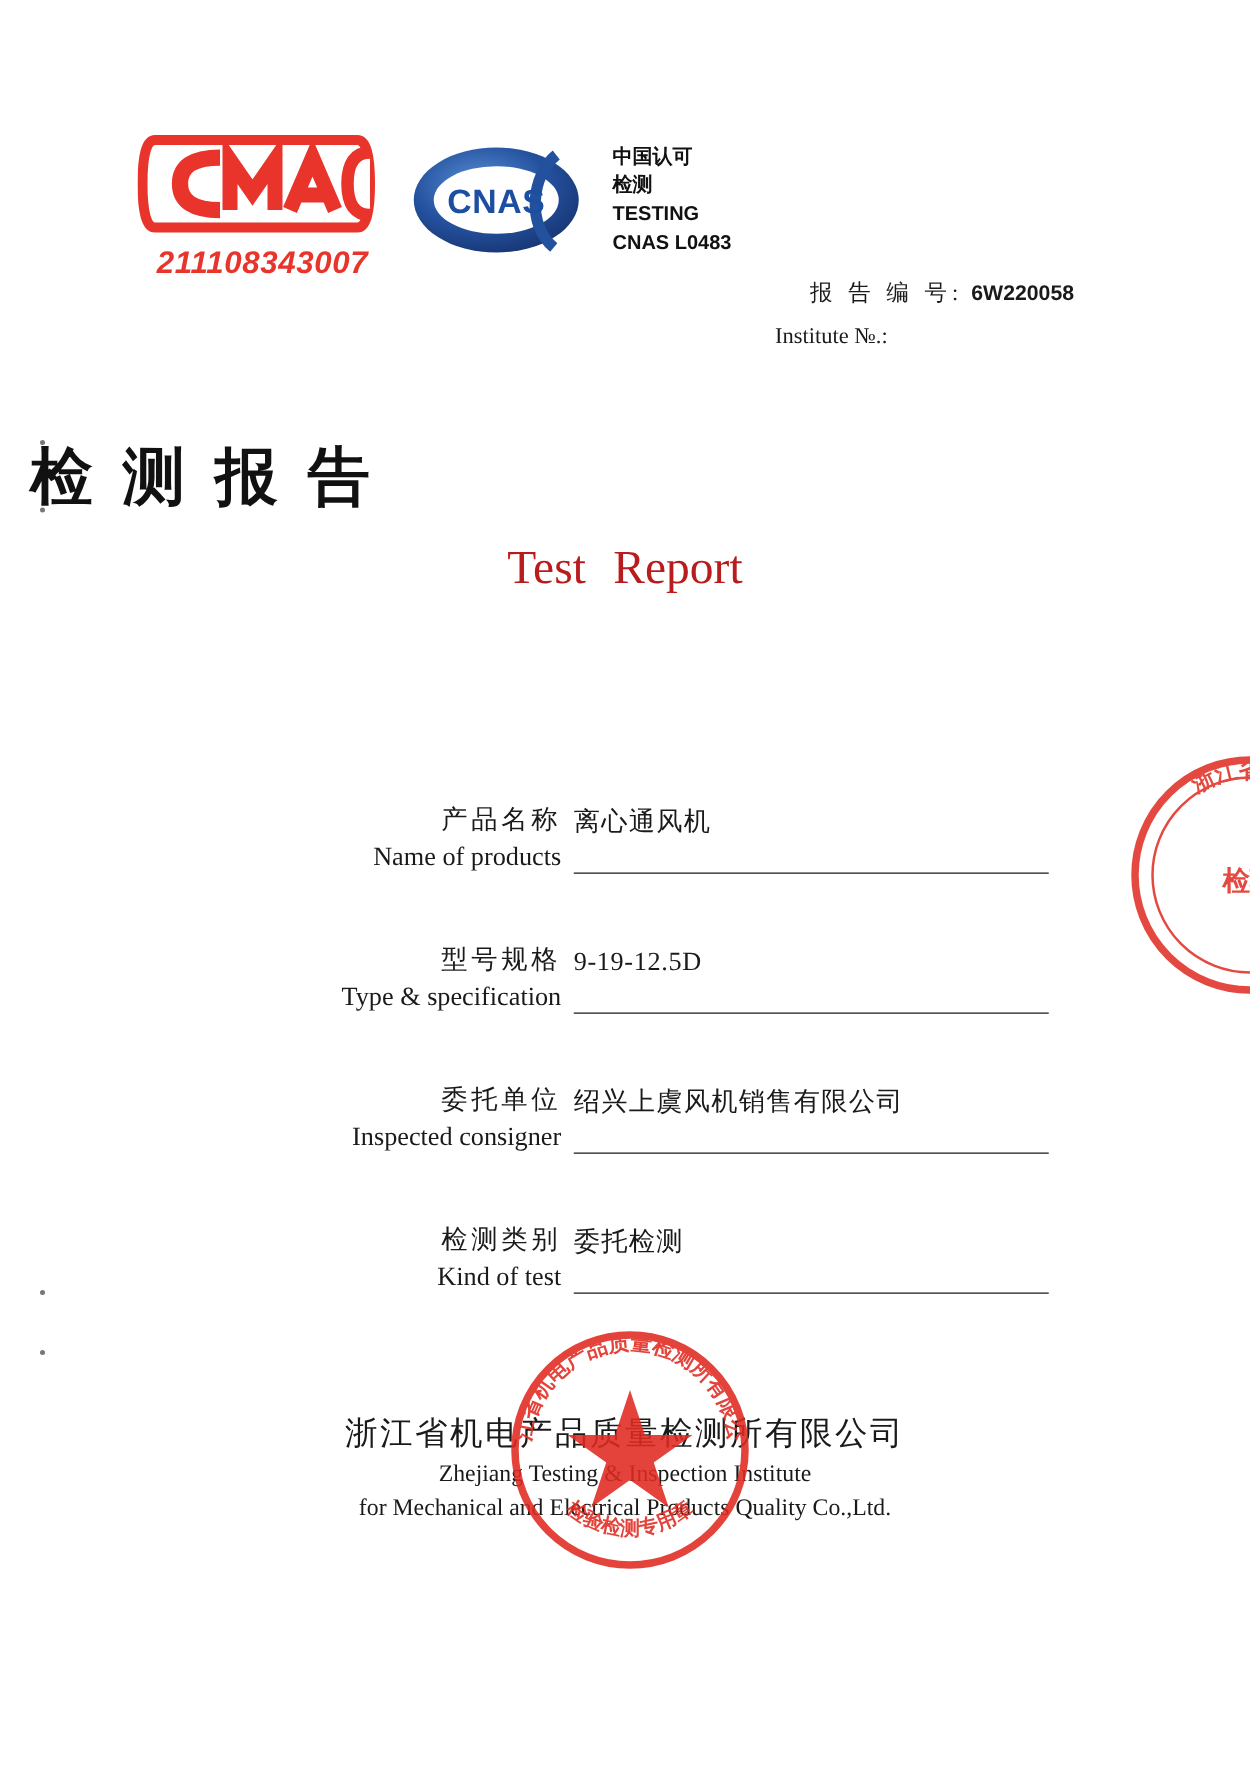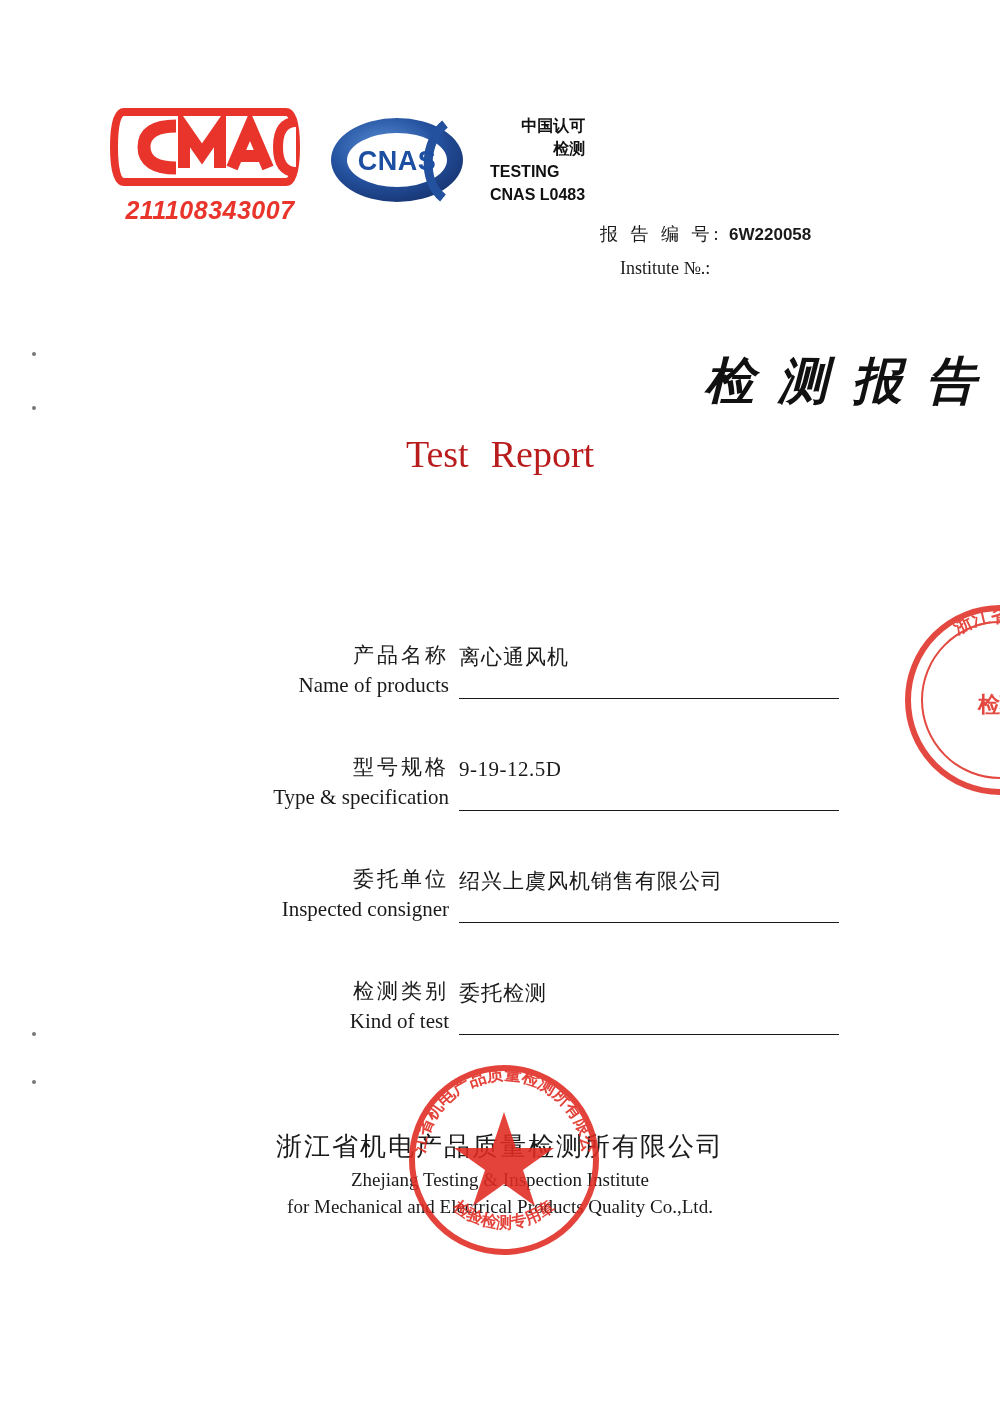--- a/index.html
+++ b/index.html
@@ -61,33 +61,33 @@
     top: 18px;
     font-family: "Liberation Sans", sans-serif;
     font-size: 16px;
     line-height: 23px;
     color: #111;
     font-weight: bold;
   }
   .cnas-text .cn {
     font-weight: bold;
     font-size: 16px;
-    text-align: right;
   }
 
   .report-no {
     position: absolute;
     left: 600px;
     top: 126px;
     font-size: 18px;
     letter-spacing: 2px;
     white-space: nowrap;
   }
   .report-no .label {
     letter-spacing: 4px;
+    margin-left: 48px;
   }
   .report-no .value {
     font-family: "Liberation Sans", sans-serif;
     font-size: 17px;
     letter-spacing: 0;
     font-weight: bold;
   }
   .reference-no {
     position: absolute;
     left: 620px;
@@ -95,28 +95,27 @@
     font-size: 18px;
     font-style: normal;
   }
 
   
   .title-cn {
     position: absolute;
     top: 348px;
     left: 0;
     width: 1000px;
-    text-align: right;
+    text-align: left;
     font-family: "DejaVu Serif", serif;
     font-size: 50px;
     font-weight: bold;
     letter-spacing: 24px;
     text-indent: 24px;
     color: #111;
-    font-style: italic;
   }
   .title-en {
     position: absolute;
     top: 432px;
     left: 0;
     width: 1000px;
     text-align: center;
     font-size: 38px;
     color: #b91c1c;
   }

